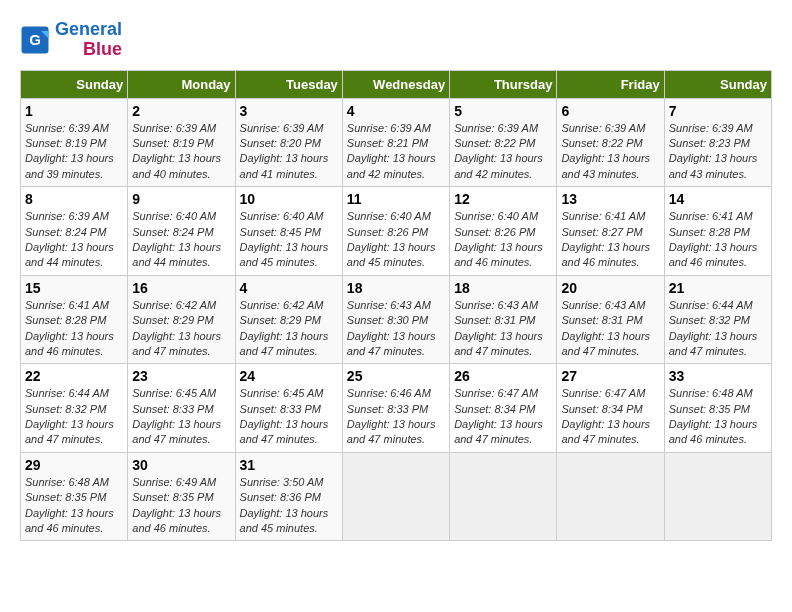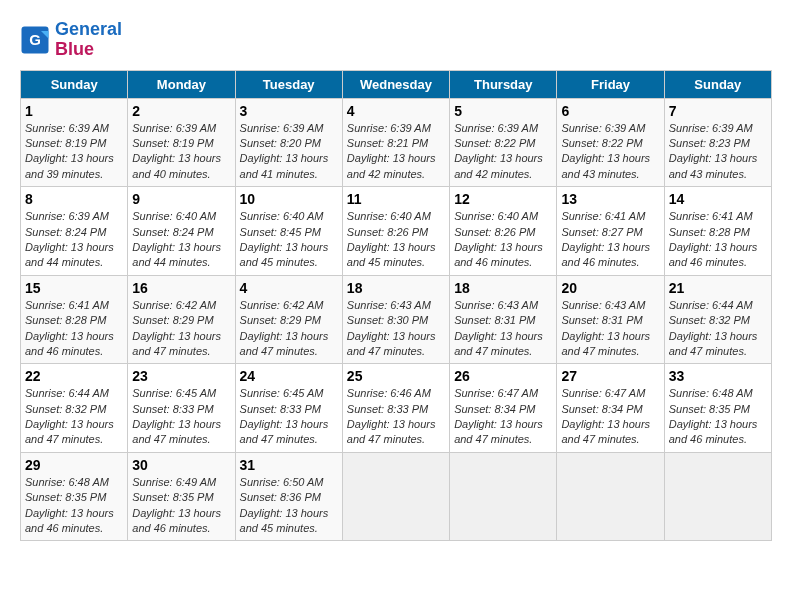--- a/index.html
+++ b/index.html
@@ -18,20 +18,21 @@
     }
     .logo {
       display: flex;
       align-items: center;
     }
     .logo-text {
       font-size: 18px;
       font-weight: bold;
       color: #333;
       line-height: 1.1;
+      text-align: right;
     }
     .logo-text span {
       color: #1a6bbf;
     }
     .logo-icon {
       width: 30px;
       height: 30px;
       margin-right: 5px;
     }
     .title-block {
@@ -45,24 +46,24 @@
     .subtitle {
       font-size: 16px;
       color: #555;
     }
     table {
       width: 100%;
       border-collapse: collapse;
       font-size: 11px;
     }
     thead tr th {
-      background-color: #0369a1;
+      background-color: #4d7c0f;
       color: white;
       padding: 6px 4px;
-      text-align: center;
+      text-align: right;
       font-size: 13px;
       font-weight: bold;
       border: 1px solid #ccc;
     }
     tbody tr td {
       border: 1px solid #ccc;
       vertical-align: top;
       padding: 4px;
       height: 80px;
       width: calc(100% / 7);
@@ -365,21 +366,21 @@
           <span class="day-num">30</span>
           <div class="day-info">
             <span>Sunrise: 6:49 AM</span><br>
             <span>Sunset: 8:35 PM</span><br>
             <span>Daylight: 13 hours and 46 minutes.</span>
           </div>
         </td>
         <td>
           <span class="day-num">31</span>
           <div class="day-info">
-            <span>Sunrise: 6:50 AM</span><br>
+            <span>Sunrise: 3:50 AM</span><br>
             <span>Sunset: 8:36 PM</span><br>
             <span>Daylight: 13 hours and 45 minutes.</span>
           </div>
         </td>
         <td class="empty-cell"></td>
         <td class="empty-cell"></td>
         <td class="empty-cell"></td>
         <td class="empty-cell"></td>
       </tr>
     </tbody>

